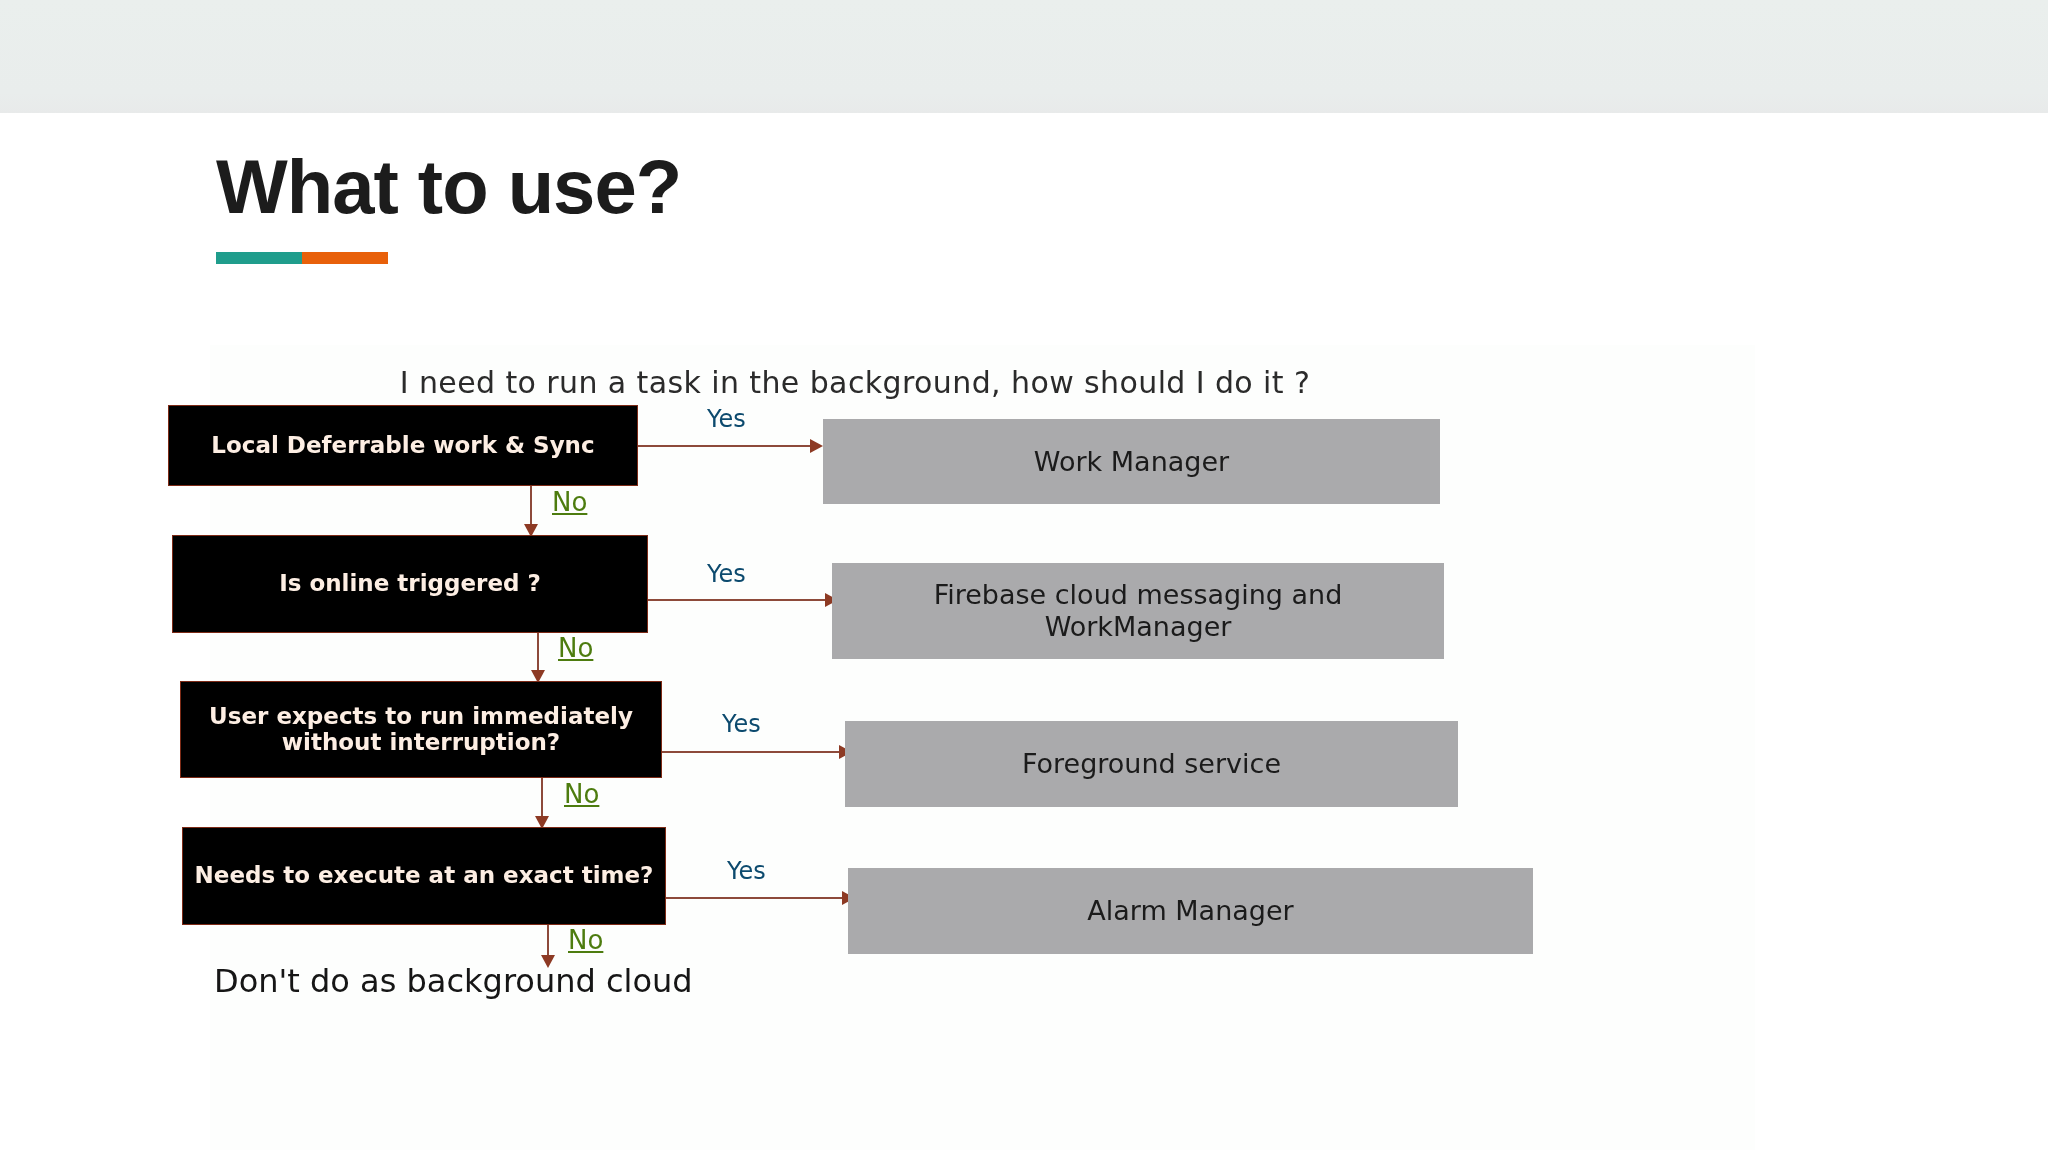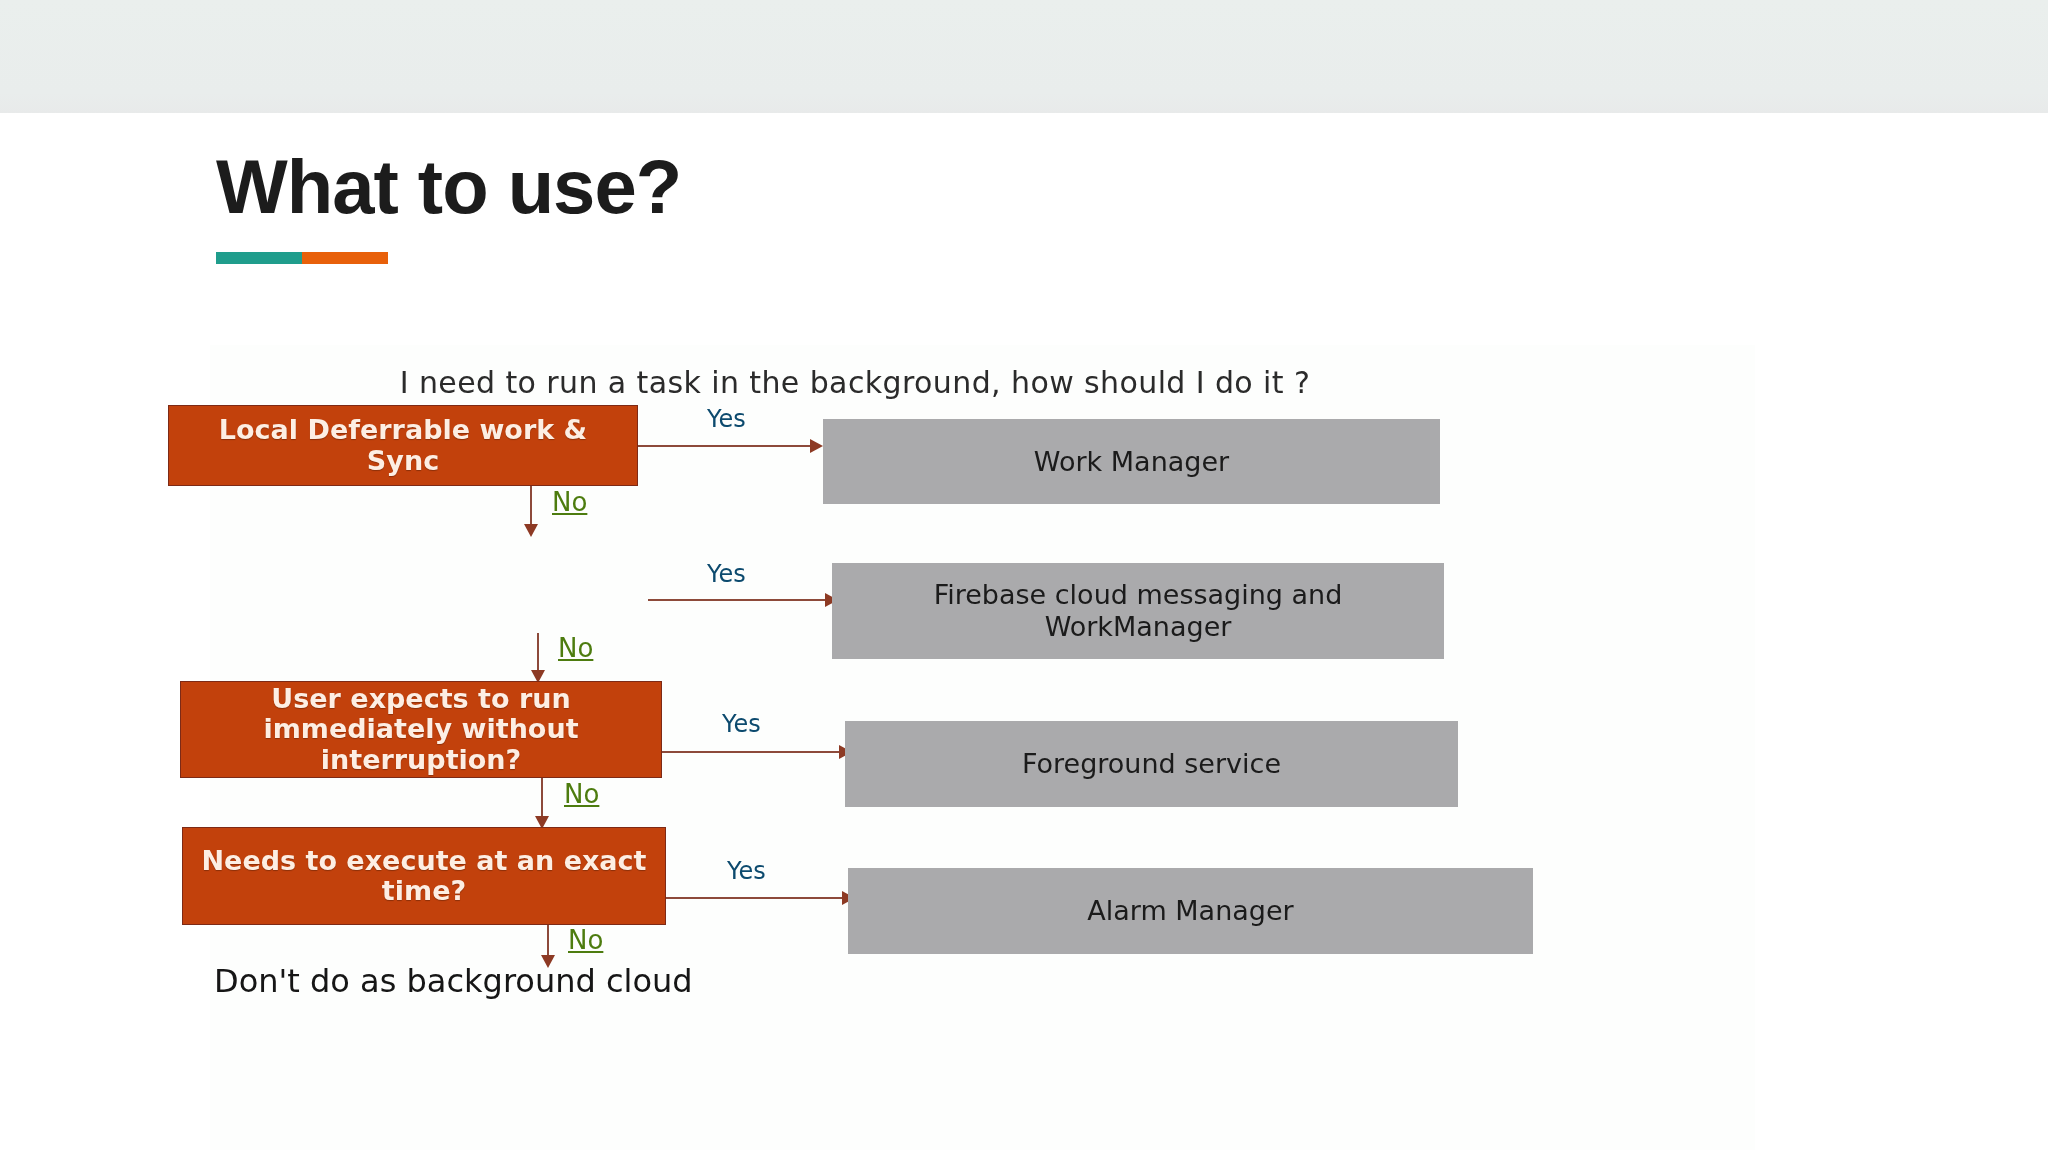--- a/index.html
+++ b/index.html
@@ -67,26 +67,26 @@
     font-size: 30px;
     color: #2b2b2b;
     font-family: "DejaVu Sans", sans-serif;
     letter-spacing: .4px;
     white-space: nowrap;
   }
 
   
   .dbox {
     position: absolute;
-    background: #c2410c;
+    background: #000000;
     border: 1px solid #7d2a16;
     color: #fdeee3;
     font-family: "DejaVu Sans", sans-serif;
     font-weight: 700;
-    font-size: 27px;
+    font-size: 23px;
     line-height: 1.12;
     display: flex;
     align-items: center;
     justify-content: center;
     text-align: center;
     box-sizing: border-box;
     padding: 0 10px;
     text-shadow: 0 1px 1px rgba(0,0,0,.28);
   }
 
@@ -181,20 +181,21 @@
   <div class="h-conn" style="left:428px; top:100px; width:174px;"></div>
   <div class="h-arrow" style="left:600px; top:94px;"></div>
   <div class="yes-label" style="left:497px; top:60px;">Yes</div>
 
   <div class="rbox" style="left:613px; top:58px; width:617px; height:85px;">Work Manager</div>
 
   <div class="v-conn" style="left:320px; top:141px; height:44px;"></div>
   <div class="v-arrow" style="left:314px; top:179px;"></div>
   <div class="no-label" style="left:342px; top:142px;">No</div>
 
+  <div class="dbox" style="left:-38px; top:190px; width:476px; height:98px;">Is online triggered ?</div>
 
   <div class="h-conn" style="left:438px; top:254px; width:179px;"></div>
   <div class="h-arrow" style="left:615px; top:248px;"></div>
   <div class="yes-label" style="left:497px; top:215px;">Yes</div>
 
   <div class="rbox" style="left:622px; top:202px; width:612px; height:96px;">Firebase cloud messaging and WorkManager</div>
 
   <div class="v-conn" style="left:327px; top:288px; height:43px;"></div>
   <div class="v-arrow" style="left:321px; top:325px;"></div>
   <div class="no-label" style="left:348px; top:288px;">No</div>

